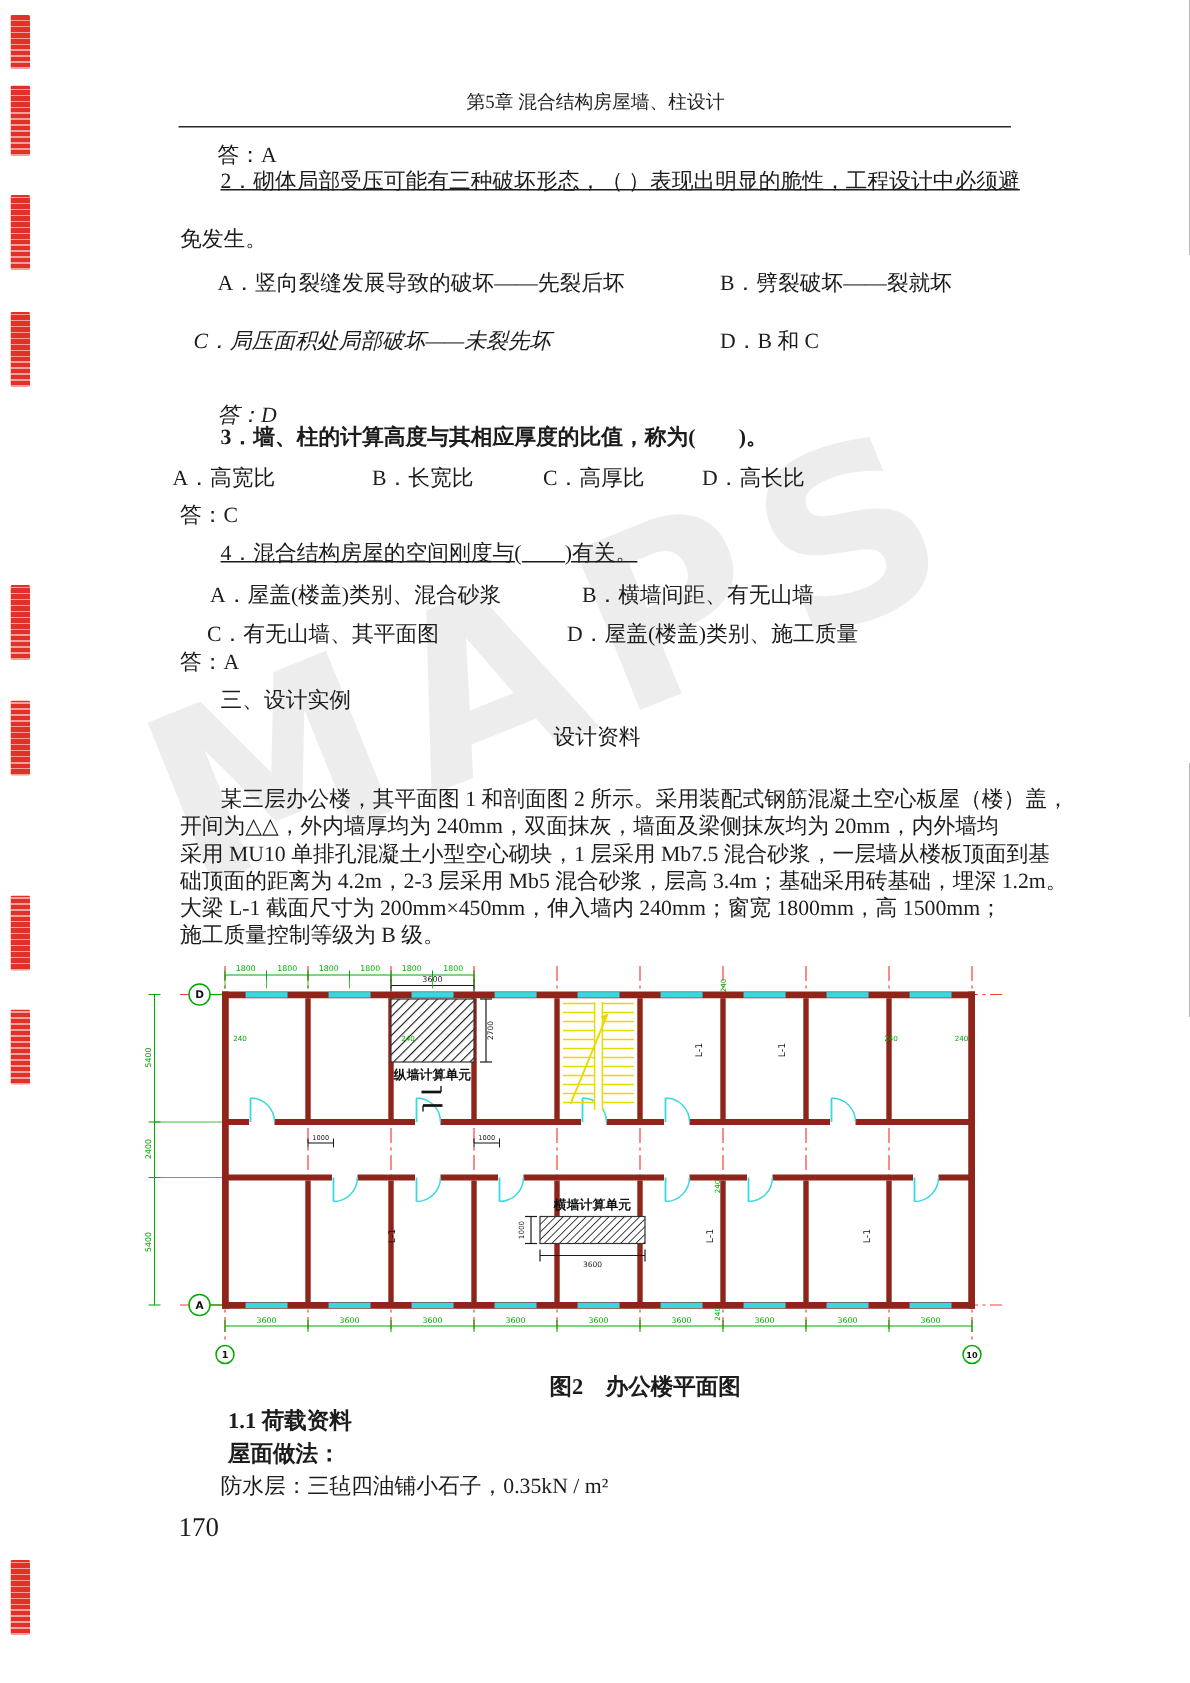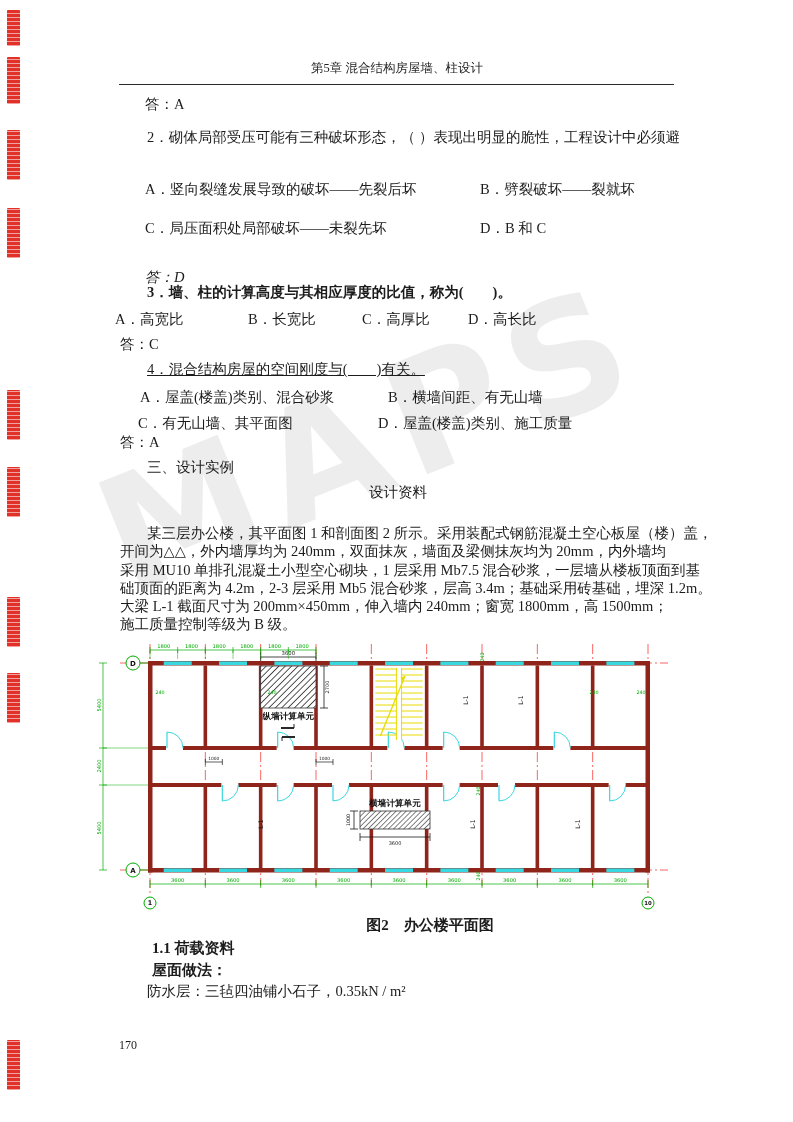--- a/index.html
+++ b/index.html
@@ -15,21 +15,21 @@
          background:repeating-linear-gradient(0deg,rgba(255,255,255,.55) 0 1px,rgba(255,255,255,0) 1px 4px),#e23128;}
   .hdr{position:absolute;left:120px;width:554px;text-align:center;font-size:12.5px;color:#222;}
   .hrule{position:absolute;left:119px;width:555px;border-top:1.6px solid #2a2a2a;height:0;}
   .ln{position:absolute;left:120px;width:556px;white-space:nowrap;line-height:19px;}
   .ind1{padding-left:25px;}
   .ind2{padding-left:27px;}
   .opt{position:absolute;top:0;white-space:nowrap;}
   .ctr{text-align:center;}
   .bold{font-weight:bold;}
   .cap{font-size:15px;margin-left:32px;}
-  .pnum{position:absolute;left:119px;font-size:12px;margin-top:30px;}
+  .pnum{position:absolute;left:119px;font-size:18px;}
   svg{position:absolute;overflow:visible;}
   text{font-family:"DejaVu Sans","Liberation Sans",sans-serif;}
 </style>
 </head>
 <body>
 
 <div class="page">
 
   <div class="watermark">MAPS</div>
 
@@ -45,28 +45,29 @@
     <div class="stamp" style="top:1040px;height:50px;"></div>
   </div>
 
   <div class="content">
 
     <div class="hdr" style="top:60px;">第5章  混合结构房屋墙、柱设计</div>
     <div class="hrule" style="top:84px;"></div>
 
     <div class="ln ind1" style="top:95px;">答：A</div>
 
-    <div class="ln ind2" style="top:128px;">2．砌体局部受压可能有三种破坏形态，（  ）表现出明显的脆性，工程设计中必须避</div>
+    <div class="ln ind2" style="top:112px;text-decoration:underline;">2．砌体局部受压可能有三种破坏形态，（  ）表现出明显的脆性，工程设计中必须避</div>
+    <div class="ln" style="top:151px;">免发生。</div>
 
     <div class="ln" style="top:180px;">
       <span class="opt" style="left:25px;">A．竖向裂缝发展导致的破坏——先裂后坏</span>
       <span class="opt" style="left:360px;">B．劈裂破坏——裂就坏</span>
     </div>
     <div class="ln" style="top:219px;">
-      <span class="opt" style="left:25px;">C．局压面积处局部破坏——未裂先坏</span>
+      <span class="opt" style="left:9px;font-style:italic;">C．局压面积处局部破坏——未裂先坏</span>
       <span class="opt" style="left:360px;">D．B 和 C</span>
     </div>
 
     <div class="ln ind1" style="top:268px;font-style:italic;">答：D</div>
     <div class="ln ind2" style="top:283px;font-weight:bold;">3．墙、柱的计算高度与其相应厚度的比值，称为(　　)。</div>
 
     <div class="ln" style="top:310px;">
       <span class="opt" style="left:-5px;">A．高宽比</span>
       <span class="opt" style="left:128px;">B．长宽比</span>
       <span class="opt" style="left:242px;">C．高厚比</span>

